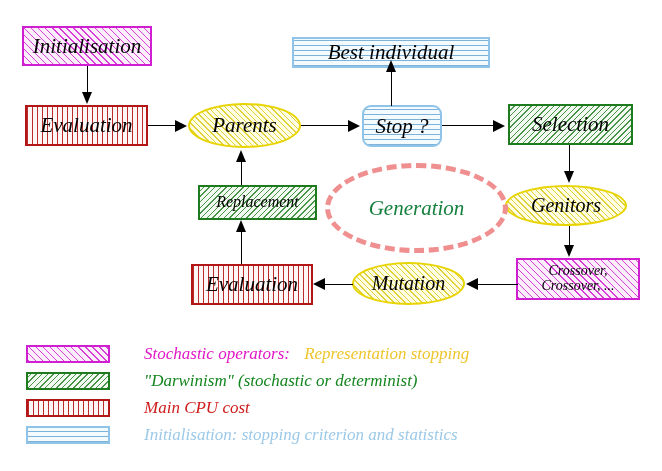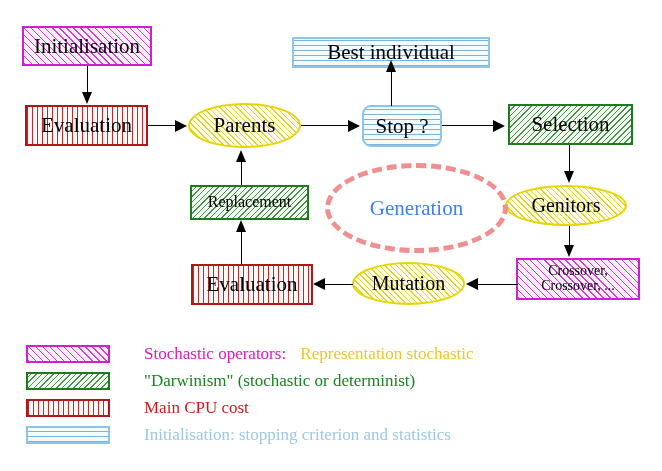--- a/index.html
+++ b/index.html
@@ -1,18 +1,18 @@
 <!DOCTYPE html>
 <html><head>
 <meta charset="utf-8">
 <style>
   html,body{margin:0;padding:0;background:#ffffff;}
   body{width:662px;height:471px;overflow:hidden;
        font-family:"Liberation Serif", serif;}
-  #canvas{position:relative;width:560px;height:471px;background:#fff;}
+  #canvas{position:relative;width:560px;height:471px;background:#fff;font-style:italic;}
 
   
   .node{position:absolute;display:flex;align-items:center;justify-content:center;
         box-sizing:border-box;text-align:center;line-height:1.05;color:#000;}
   .node .lbl{position:relative;z-index:3;padding:0 2px;}
 
   
   .fill-magenta{
      border:2px solid #d01fd0;
      background-color:#fdeefd;
@@ -45,21 +45,21 @@
   }
   .ellipse{border-radius:50%;}
   .rounded{border-radius:9px;}
 
   
   .gen-ellipse{
      position:absolute;border-radius:50%;
      border:5px dashed #ef8f8f;background:transparent;
      display:flex;align-items:center;justify-content:center;
   }
-  .gen-ellipse .lbl{color:#3b82f6;font-size:21px;}
+  .gen-ellipse .lbl{color:#15803d;font-size:21px;}
 
   
   .line{position:absolute;background:#000;}
   .line.h{height:1px;}
   .line.v{width:1px;}
   .arrow{position:absolute;width:0;height:0;}
   .arrow.right{border-top:6px solid transparent;border-bottom:6px solid transparent;
                border-left:12px solid #000;}
   .arrow.left{border-top:6px solid transparent;border-bottom:6px solid transparent;
               border-right:12px solid #000;}
@@ -119,21 +119,21 @@
   </div>
 
   <div class="node fill-yellow ellipse" style="left:352px;top:262px;width:113px;height:43px;">
     <span class="lbl" style="font-size:20px;">Mutation</span>
   </div>
 
   <div class="node fill-red" style="left:191px;top:264px;width:122px;height:41px;">
     <span class="lbl" style="font-size:21px;">Evaluation</span>
   </div>
 
-  <div class="node fill-green" style="left:190px;top:185px;width:119px;height:35px;">
+  <div class="node fill-green" style="left:198px;top:185px;width:119px;height:35px;">
     <span class="lbl" style="font-size:16px;">Replacement</span>
   </div>
 
   <div class="gen-ellipse" style="left:325px;top:163px;width:173px;height:80px;">
     <span class="lbl">Generation</span>
   </div>
 
   <div class="line v" style="left:87px;top:66px;height:27px;"></div>
   <div class="arrow down" style="left:82px;top:92px;"></div>
 
@@ -166,21 +166,21 @@
 
   <div class="line v" style="left:241px;top:162px;height:23px;"></div>
   <div class="arrow up" style="left:236px;top:150px;"></div>
 
   <div id="legend">
 
     <div class="legrow" style="top:8px;">
       <span class="swatch fill-magenta"></span>
       <span class="legtext">
         <span class="c-magenta">Stochastic operators:</span>
-        <span class="c-gold" style="margin-left:10px;">Representation stochastic</span>
+        <span class="c-gold" style="margin-left:10px;">Representation stopping</span>
       </span>
     </div>
 
     <div class="legrow" style="top:35px;">
       <span class="swatch fill-green"></span>
       <span class="legtext c-green">"Darwinism" (stochastic or determinist)</span>
     </div>
 
     <div class="legrow" style="top:62px;">
       <span class="swatch fill-red"></span>

